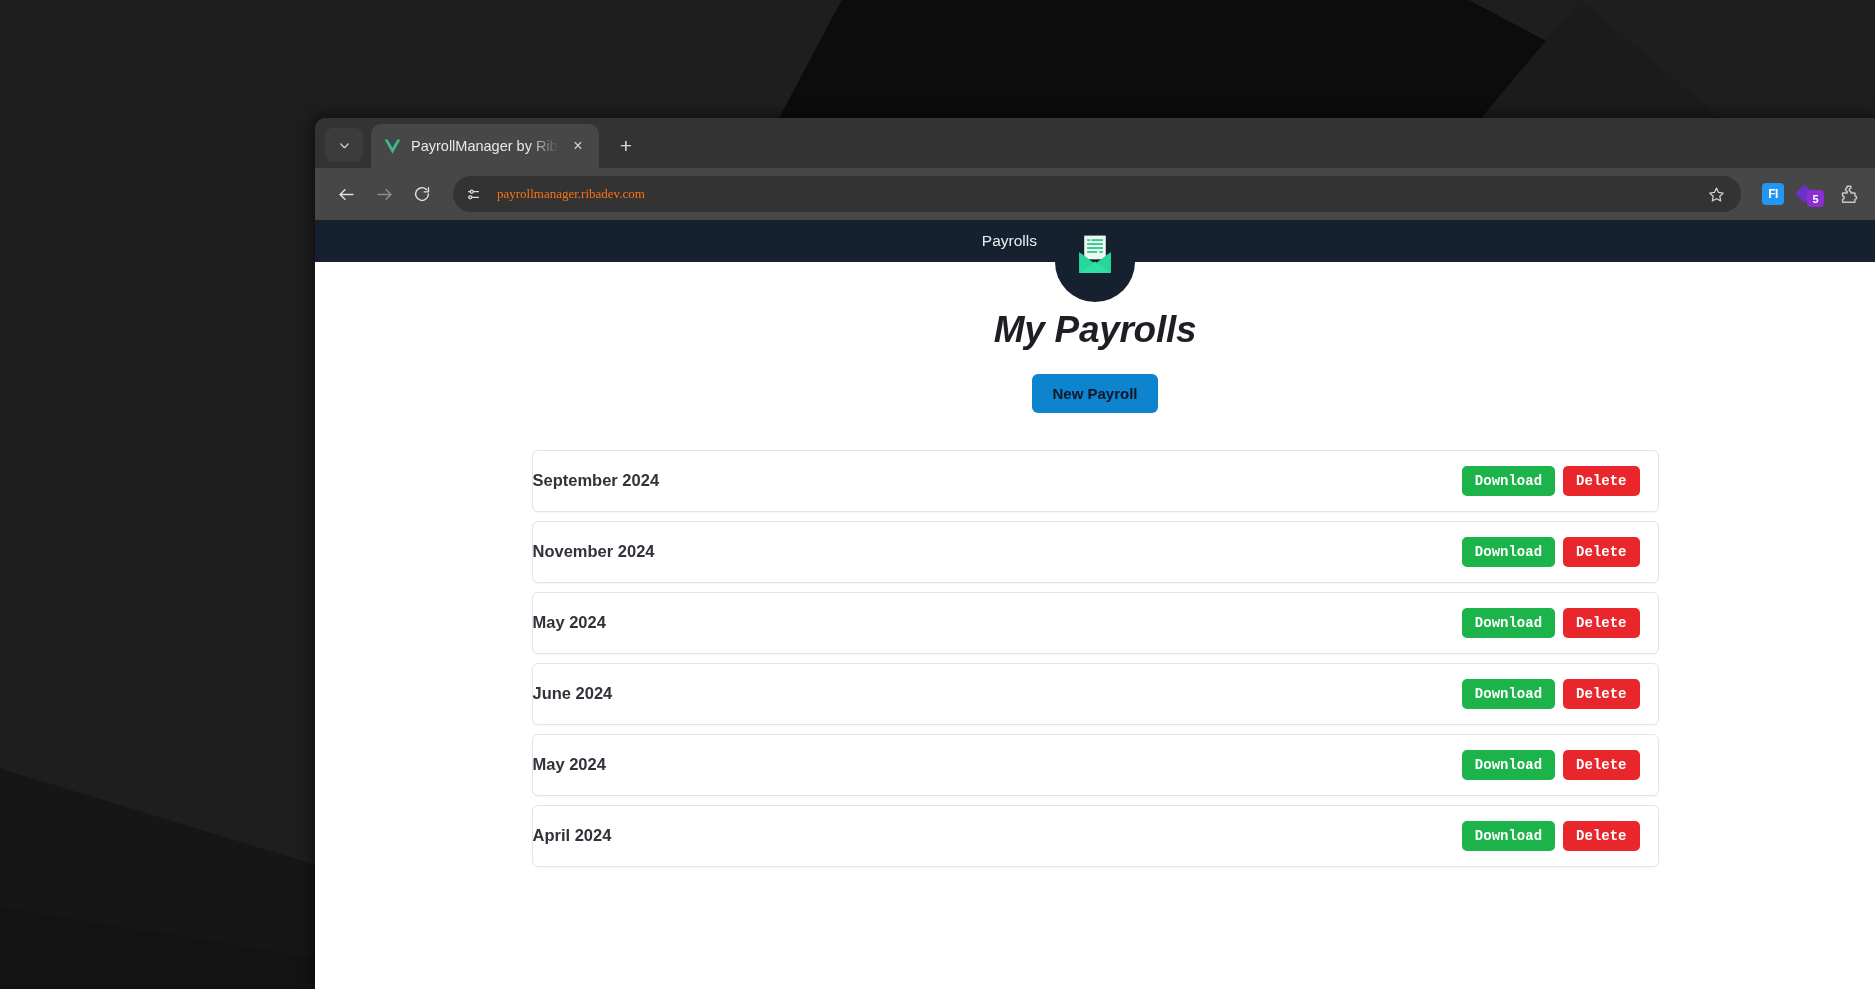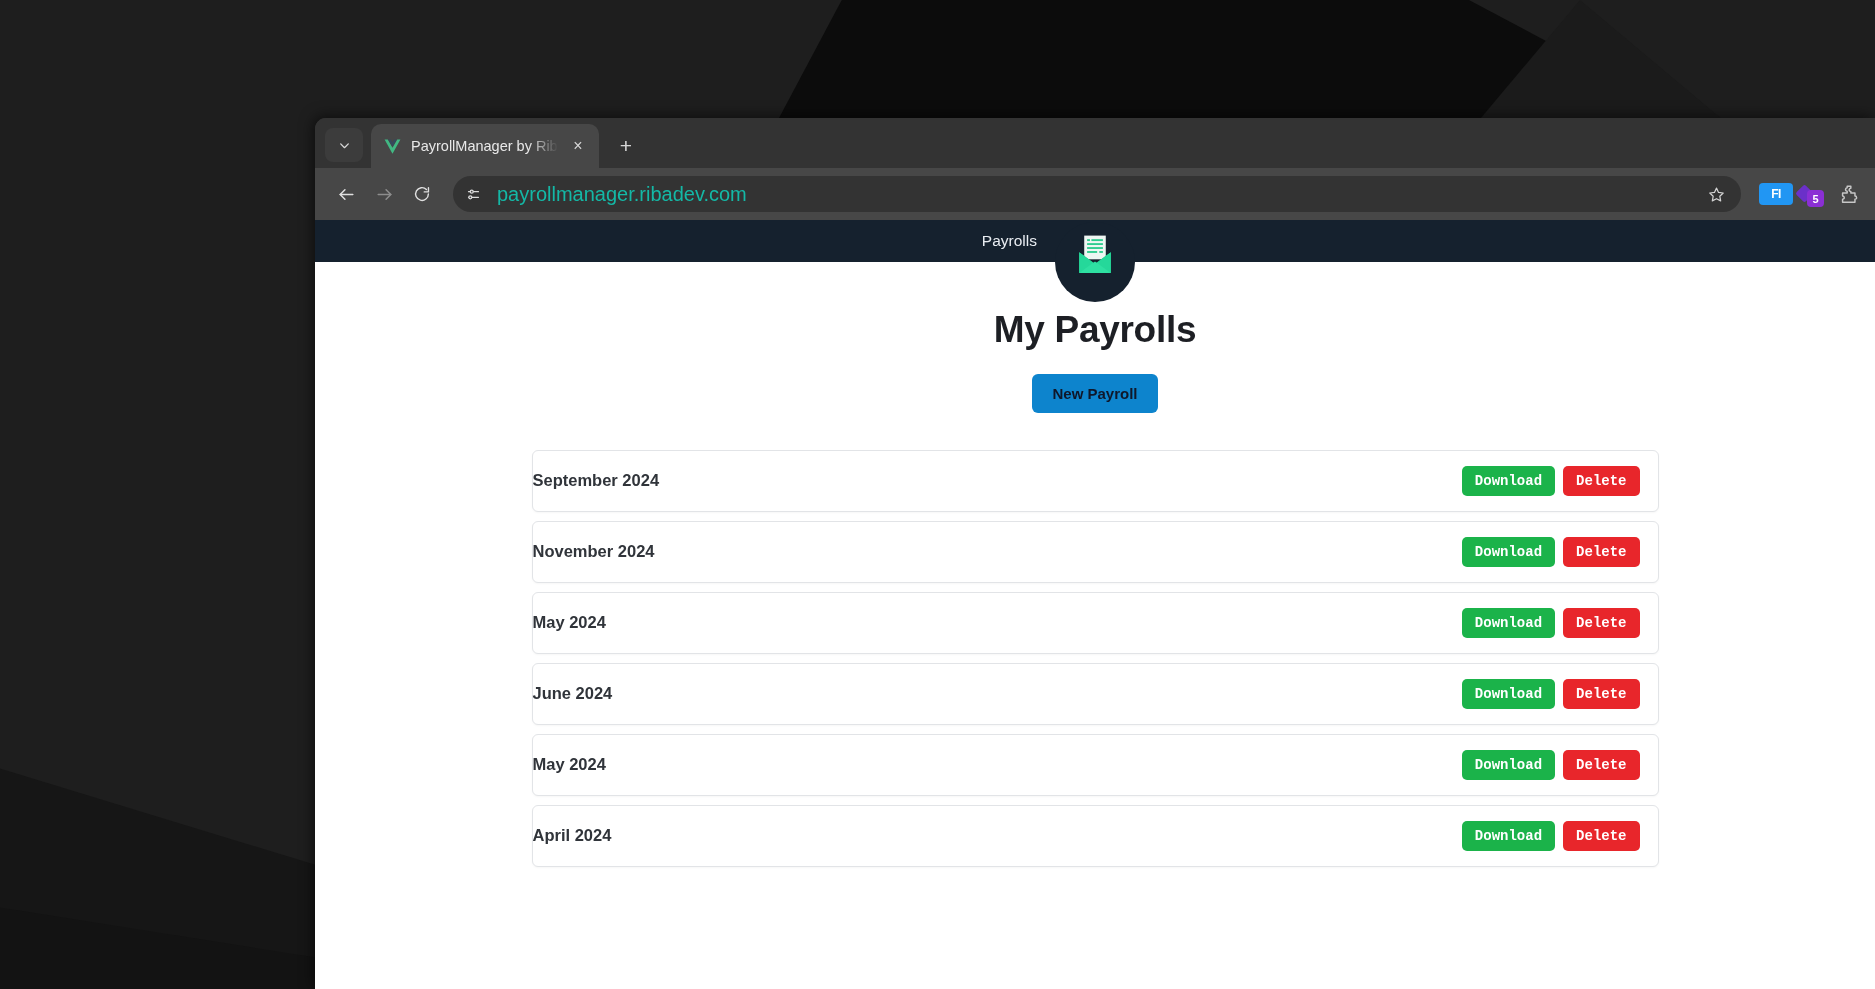--- a/index.html
+++ b/index.html
@@ -152,30 +152,31 @@
     gap: 10px;
     cursor: text;
   }
   .omni-chip {
     width: 28px; height: 28px;
     border-radius: 50%;
     display: flex; align-items: center; justify-content: center;
     flex: 0 0 auto;
   }
   .omni-url {
-    color: #14b8a6;
-    font-size: 20px;
+    color: #f97316;
+    font-size: 13px;
     flex: 1 1 auto;
     white-space: nowrap;
     overflow: hidden;
+    font-family: Liberation Serif, serif;
   }
   .omni-star { width: 26px; height: 26px; flex: 0 0 auto; display:flex; align-items:center; justify-content:center; cursor:pointer;}
   .ext-icon { width: 28px; height: 28px; margin-left: 6px; flex: 0 0 auto; cursor: pointer; position: relative; }
   .ext-fi {
-    width: 34px; height: 22px; border-radius: 4px;
+    width: 22px; height: 22px; border-radius: 4px;
     background: #2196f3;
     color: #ffffff;
     font-size: 12px; font-weight: bold;
     display: flex; align-items: center; justify-content: center;
     margin: 3px auto;
     letter-spacing: -0.5px;
   }
   .ext-purple { position: relative; width: 28px; height: 28px; }
   .ext-purple .pdiamond {
     position: absolute; left: 1px; top: 7px;
@@ -255,20 +256,21 @@
   .page {
     padding-top: 48px;
     text-align: center;
   }
   .page-title {
     font-size: 37px;
     font-weight: bold;
     color: #1d1f24;
     letter-spacing: -0.3px;
     line-height: 1.1;
+    font-style: italic;
   }
   .new-payroll-btn {
     margin-top: 23px;
     display: inline-block;
     background: #0d84cd;
     color: #0f172a;
     border: none;
     border-radius: 6px;
     font-family: "Liberation Sans", sans-serif;
     font-size: 15px;

